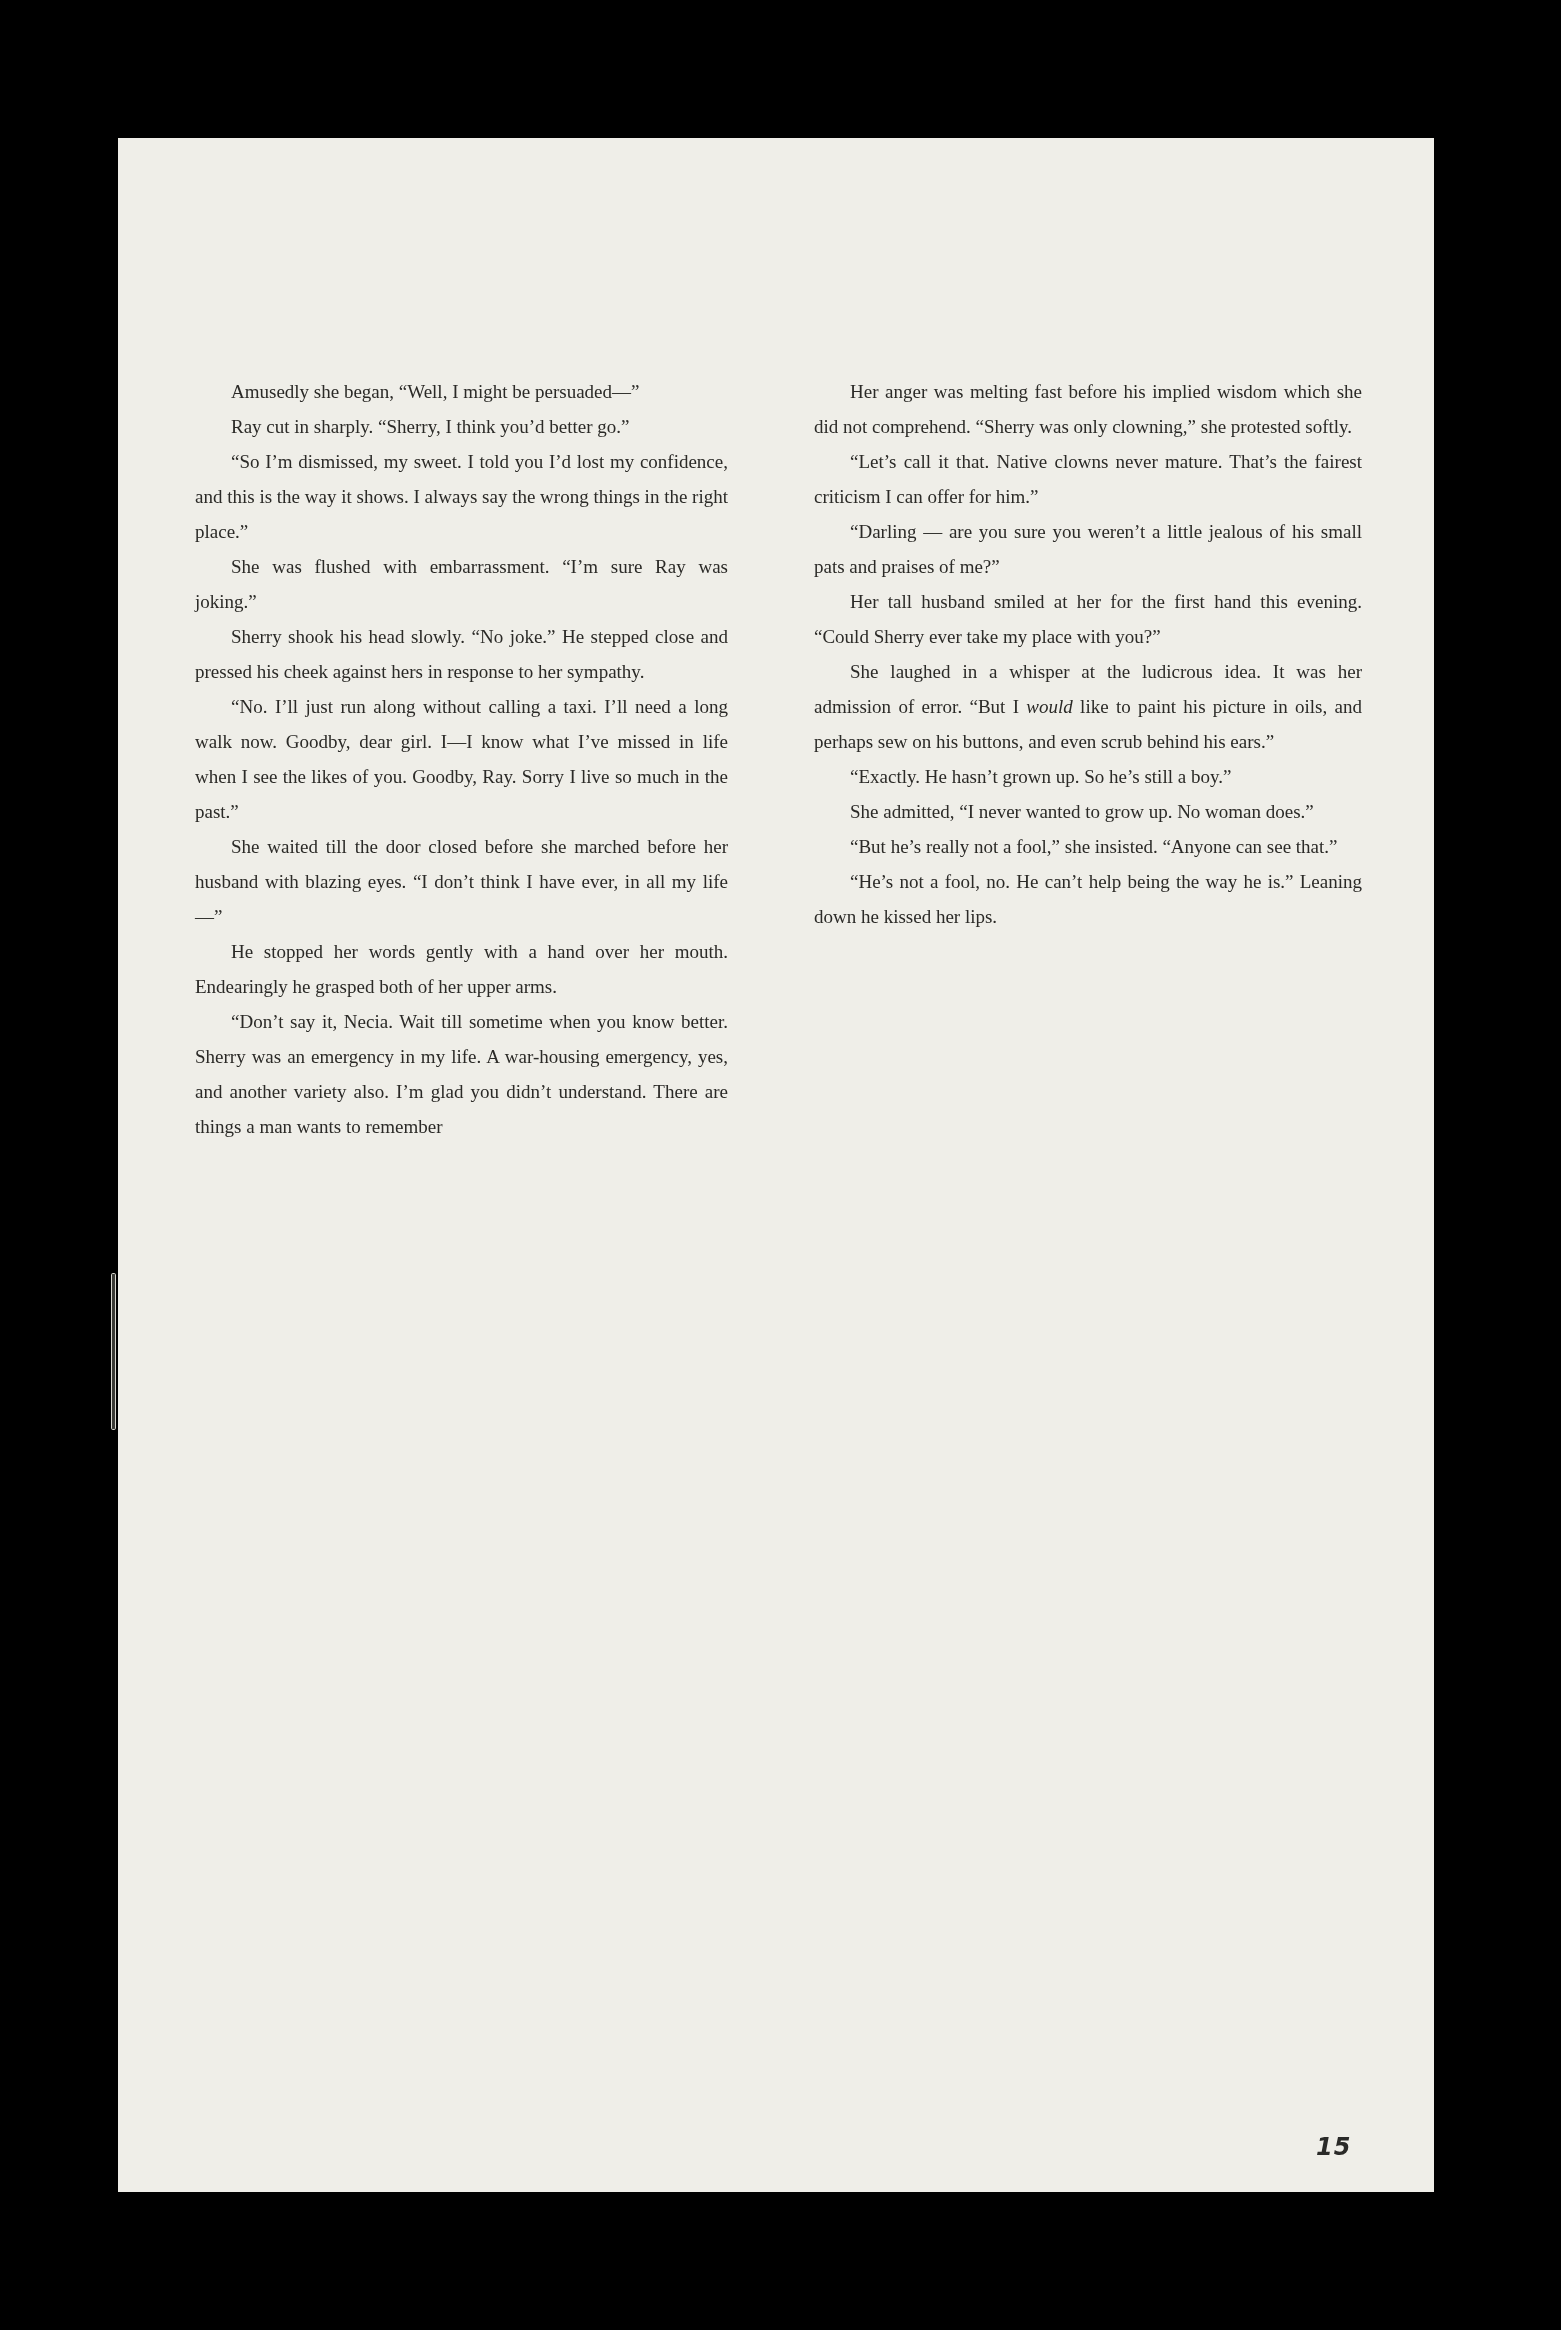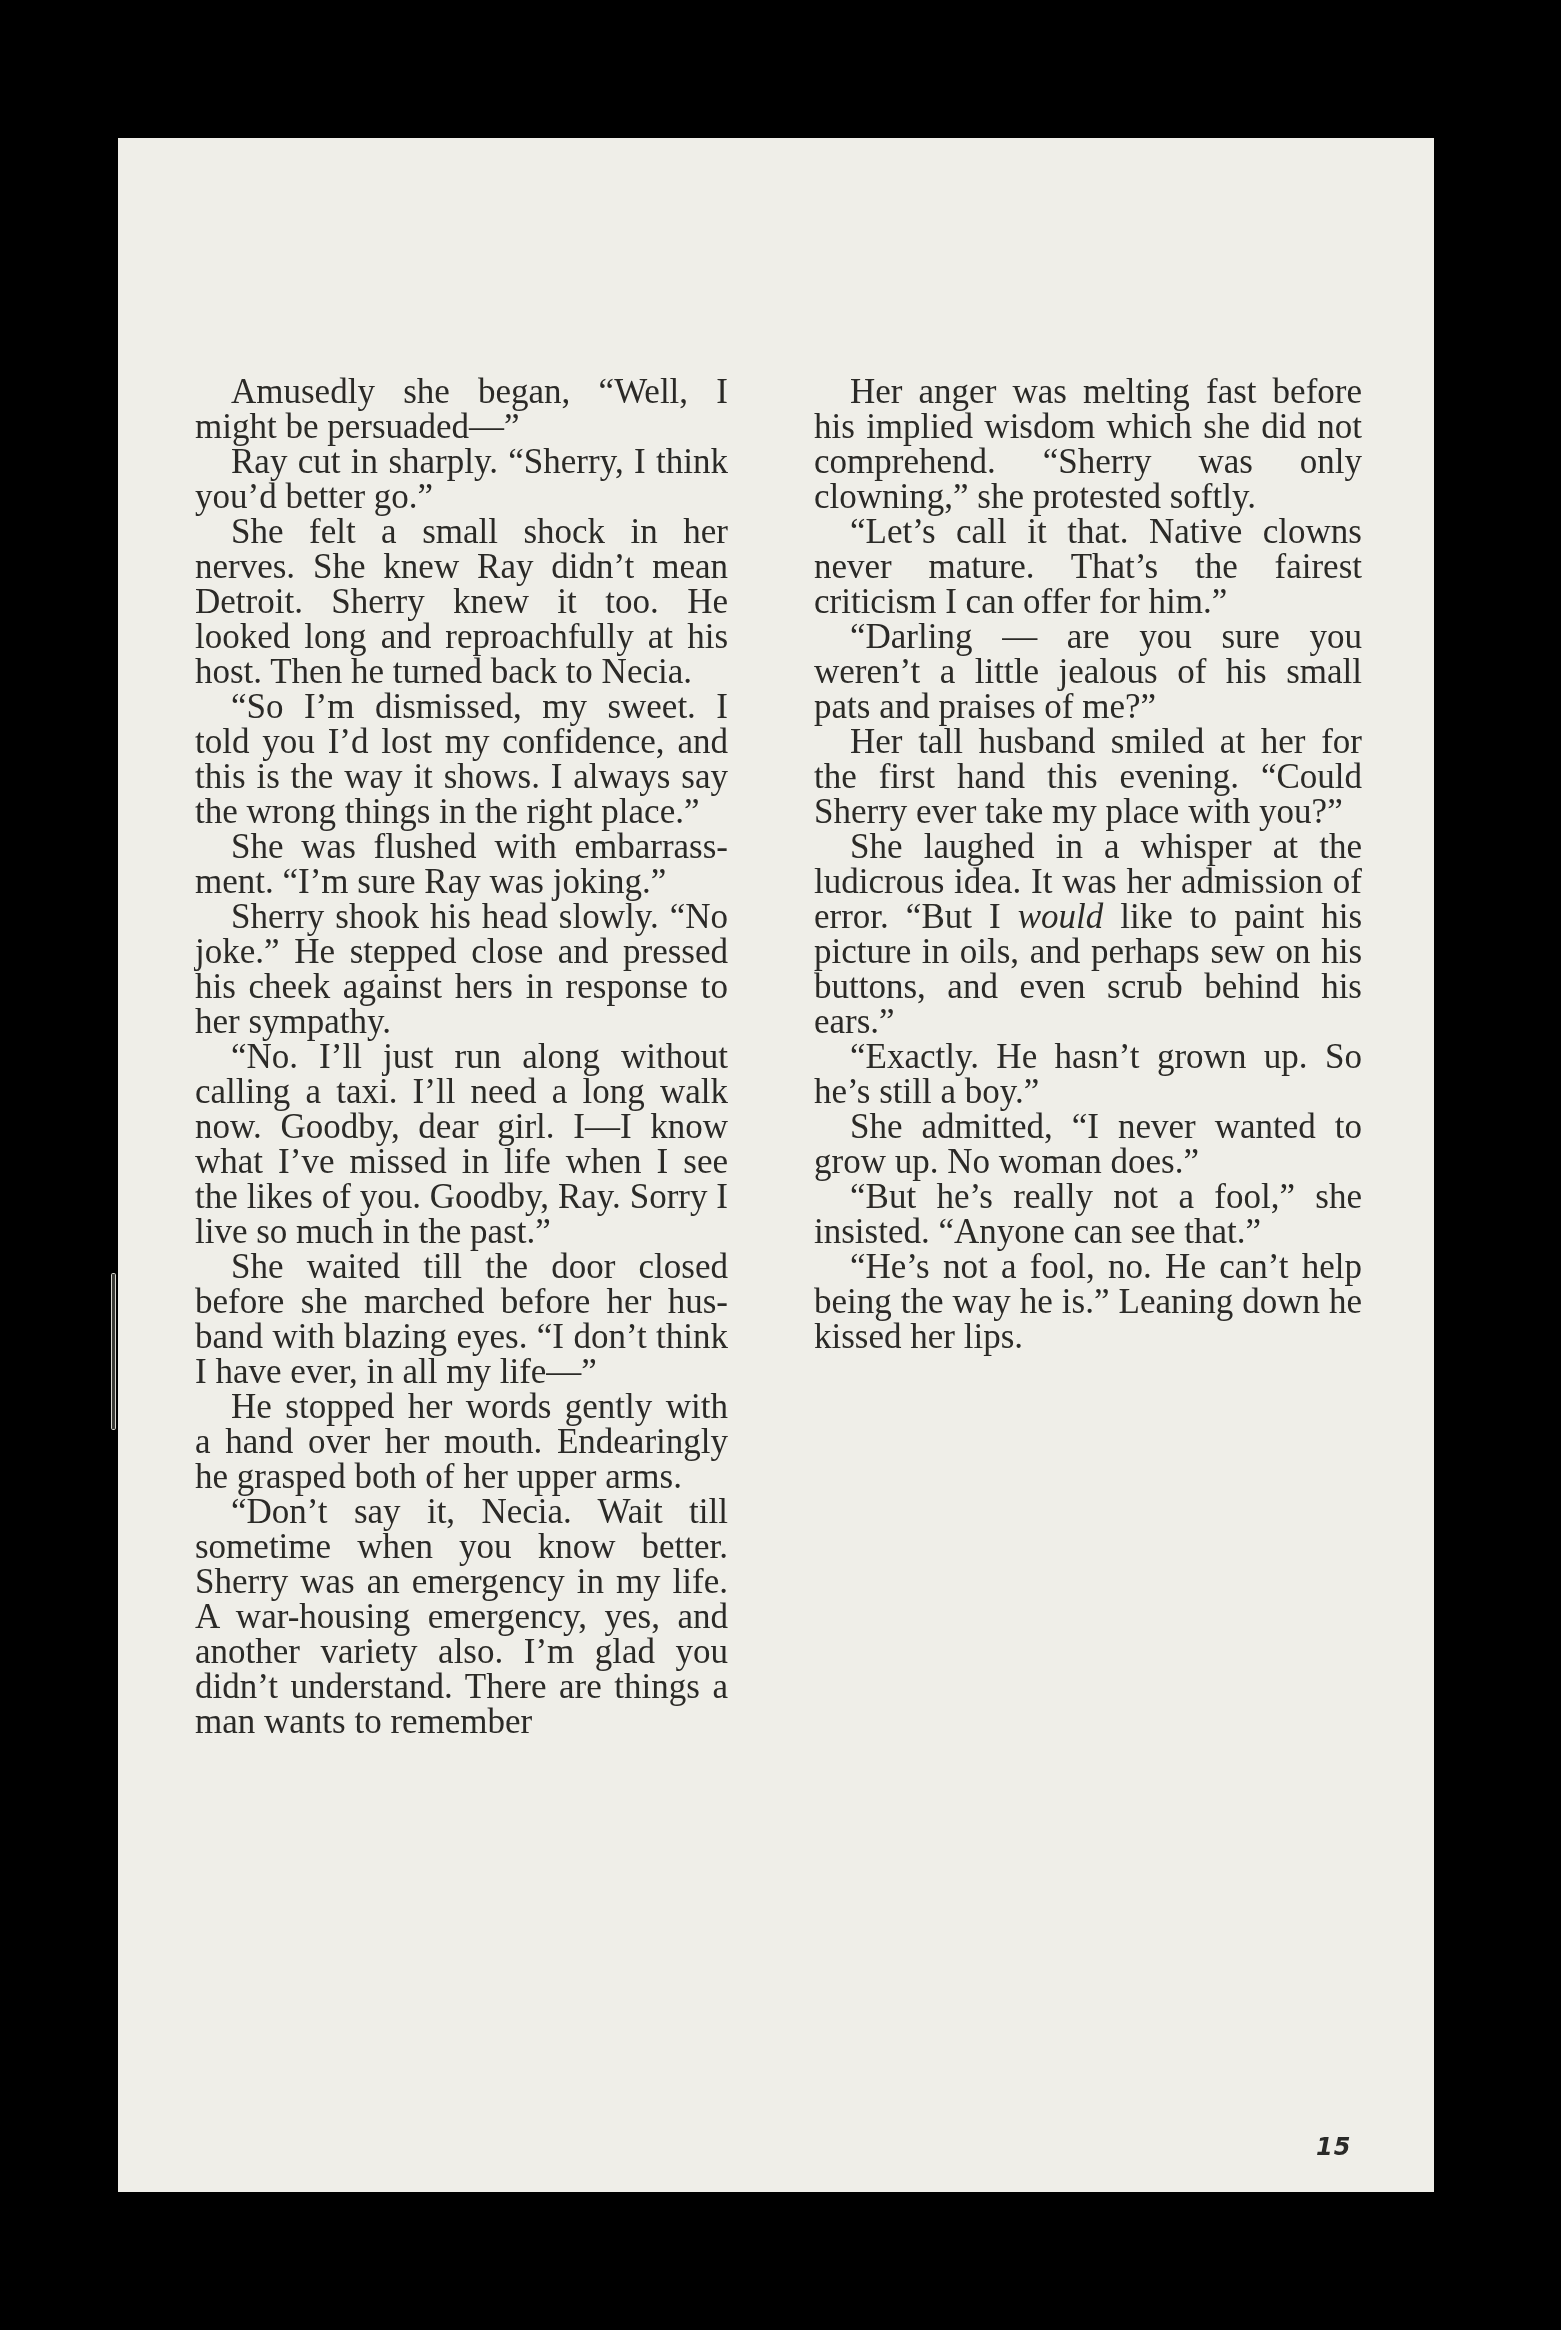--- a/index.html
+++ b/index.html
@@ -21,21 +21,21 @@
     width: 4.5px; height: 157px;
     background: #3b3b36;
     border: 1.1px solid #d8d7cf;
     border-radius: 1.7px;
     box-sizing: border-box;
   }
   .column {
     position: absolute;
     top: 236px;
     font-family: "Liberation Serif", "DejaVu Serif", serif;
-    font-size: 35px;
+    font-size: 19px;
     line-height: 35px;
     color: #2b2a27;
     text-align: justify;
     hyphens: manual;
   }
   .column.left  { left: 77px;  width: 533px; }
   .column.right { left: 696px; width: 548px; }
   .para {
     margin: 0;
     text-indent: 36px;
@@ -57,21 +57,20 @@
 </head>
 <body>
 
 <div class="binding-mark"></div>
 
 <div class="page">
 
   <div class="column left">
     <p class="para">Amusedly she began, “Well, I might be persuaded—”</p>
     <p class="para">Ray cut in sharply. “Sherry, I think you’d better go.”</p>
-    <p class="para">She felt a small shock in her nerves. She knew Ray didn’t mean Detroit. Sherry knew it too. He looked long and reproachfully at his host. Then he turned back to Necia.</p>
     <p class="para">“So I’m dismissed, my sweet. I told you I’d lost my confidence, and this is the way it shows. I always say the wrong things in the right place.”</p>
     <p class="para">She was flushed with embarrass­ment. “I’m sure Ray was joking.”</p>
     <p class="para">Sherry shook his head slowly. “No joke.” He stepped close and pressed his cheek against hers in response to her sympathy.</p>
     <p class="para">“No. I’ll just run along without calling a taxi. I’ll need a long walk now. Goodby, dear girl. I—I know what I’ve missed in life when I see the likes of you. Goodby, Ray. Sorry I live so much in the past.”</p>
     <p class="para">She waited till the door closed before she marched before her hus­band with blazing eyes. “I don’t think I have ever, in all my life—”</p>
     <p class="para">He stopped her words gently with a hand over her mouth. Endearingly he grasped both of her upper arms.</p>
     <p class="para">“Don’t say it, Necia. Wait till sometime when you know better. Sherry was an emergency in my life. A war-housing emergency, yes, and another variety also. I’m glad you didn’t understand. There are things a man wants to remember</p>
   </div>
 
   <div class="column right">

